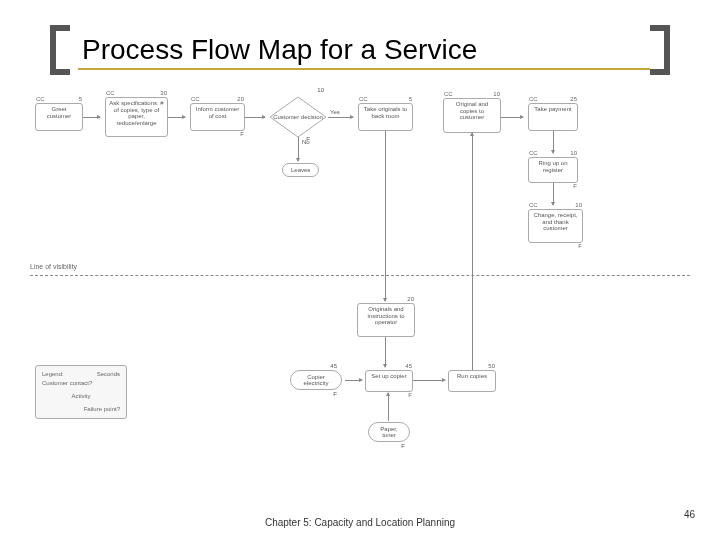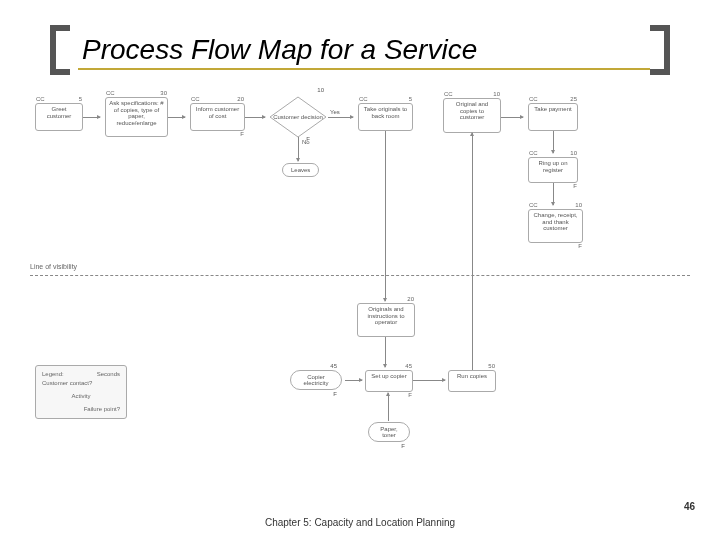--- a/index.html
+++ b/index.html
@@ -11,21 +11,20 @@
     position: relative;
     overflow: hidden;
   }
   .title-wrap {
     position: absolute;
     top: 25px;
     left: 50px;
     right: 50px;
     display: flex;
     align-items: center;
-    font-style: italic;
   }
   .bracket-left, .bracket-right {
     width: 20px;
     height: 50px;
     border: 6px solid #555;
     flex-shrink: 0;
   }
   .bracket-left { border-right: none; }
   .bracket-right { border-left: none; margin-left: auto; }
   .title {
@@ -121,24 +120,23 @@
     position: absolute;
     left: 0; right: 0;
     bottom: 12px;
     text-align: center;
     font-size: 10px;
     color: #333;
   }
   .pagenum {
     position: absolute;
     right: 25px;
-    bottom: 28px;
+    bottom: 20px;
     font-size: 10px;
     color: #333;
-    font-weight: bold;
   }
   .leaves {
     position: absolute;
     border: 1px solid #aaa;
     border-radius: 10px;
     padding: 3px 8px;
     font-size: 6px;
     background: #fff;
   }
   .vis-label {

